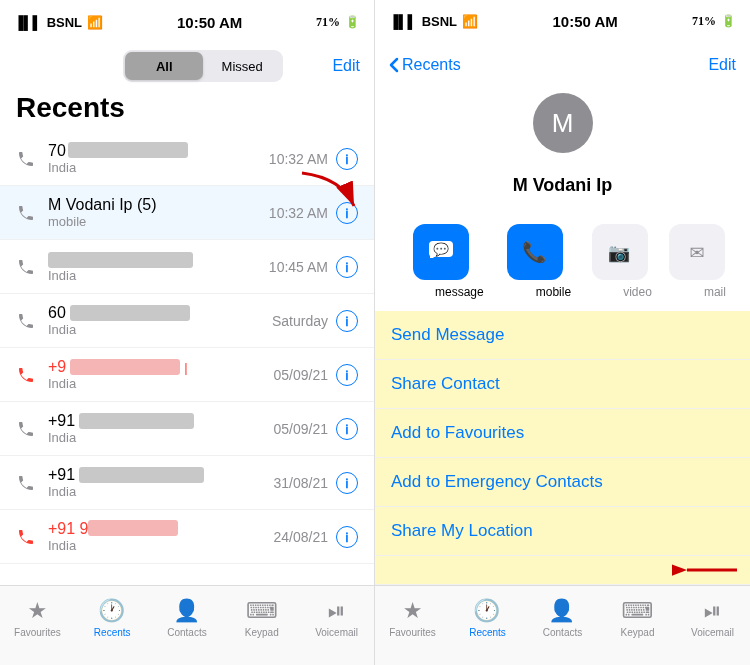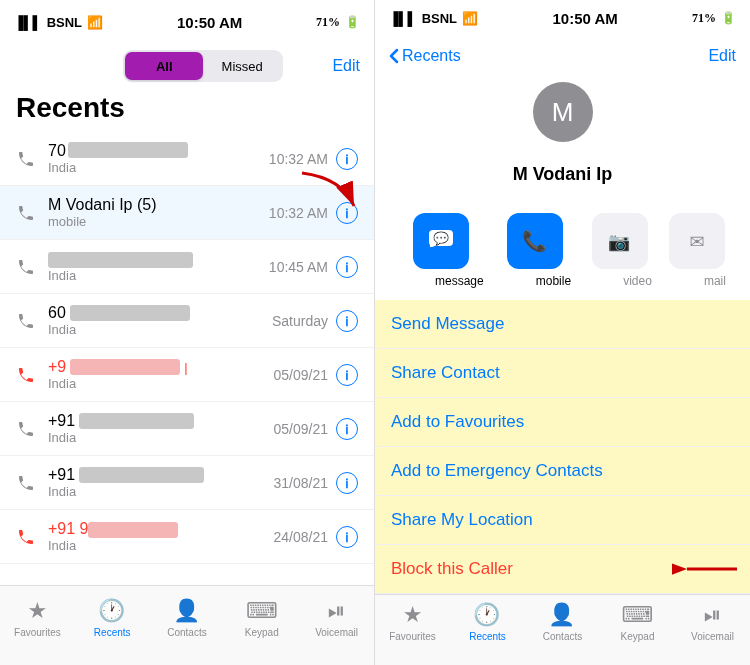--- a/index.html
+++ b/index.html
@@ -49,21 +49,21 @@
       height: 28px;
       border: none;
       border-radius: 7px;
       font-size: 13px;
       font-weight: 500;
       cursor: pointer;
       background: transparent;
       color: #000;
     }
     .seg-btn.active {
-      background: #a21caf;
+      background: #a3a3a3;
       font-weight: 600;
       box-shadow: 0 1px 3px rgba(0,0,0,0.15);
     }
 
     .tab-row {
       display: flex;
       align-items: center;
       justify-content: space-between;
       padding: 4px 14px 4px 14px;
       height: 44px;
@@ -481,21 +481,21 @@
       <div class="info-btn">ℹ</div>
     </div>
 
     <div class="call-item">
       <div class="call-icon">
         <svg width="18" height="18" viewBox="0 0 18 18">
             <path d="M14 12.5c-1 0-2-.2-2.9-.5-.3-.1-.6 0-.8.2l-1.8 1.8c-2.3-1.2-4.2-3.1-5.4-5.4l1.8-1.8c.2-.2.3-.5.2-.8C4.8 5 4.5 4 4.5 3c0-.6-.4-1-1-1H2C1.4 2 1 2.4 1 3c0 7.2 5.8 13 13 13 .6 0 1-.4 1-1v-1.5c0-.6-.4-1-1-1z" fill="#ff3b30"></path>
           </svg>
       </div>
       <div class="call-info">
-        <div style="display:flex;align-items:flex-end;">
+        <div style="display:flex;align-items:flex-start;">
           <span class="partial-number" style="color:#ff3b30;">+91 9</span>
           <span class="blurred-text" style="width:90px;background:#f5b5b5;">&nbsp;</span>
         </div>
         <div class="call-sub">India</div>
       </div>
       <span class="call-time">24/08/21</span>
       <div class="info-btn">ℹ</div>
     </div>
 
   </div>
@@ -603,21 +603,20 @@
     <div class="menu-item">
       <span>Add to Favourites</span>
     </div>
     <div class="menu-item">
       <span>Add to Emergency Contacts</span>
     </div>
     <div class="menu-item">
       <span>Share My Location</span>
     </div>
     <div class="menu-item danger right-arrow-wrapper" style="position:relative;">
-      <span>Block this Caller</span>
       
       <svg style="position:absolute;right:8px;top:50%;transform:translateY(-50%);" width="70" height="30" viewBox="0 0 70 30">
         <defs>
           <marker id="arrowhead-r" markerWidth="8" markerHeight="6" refX="0" refY="3" orient="auto">
             <polygon points="8 0, 0 3, 8 6" fill="#cc0000"></polygon>
           </marker>
         </defs>
         <path d="M 65 15 L 15 15" stroke="#cc0000" stroke-width="3" fill="none" marker-end="url(#arrowhead-r)"></path>
       </svg>
     </div>

